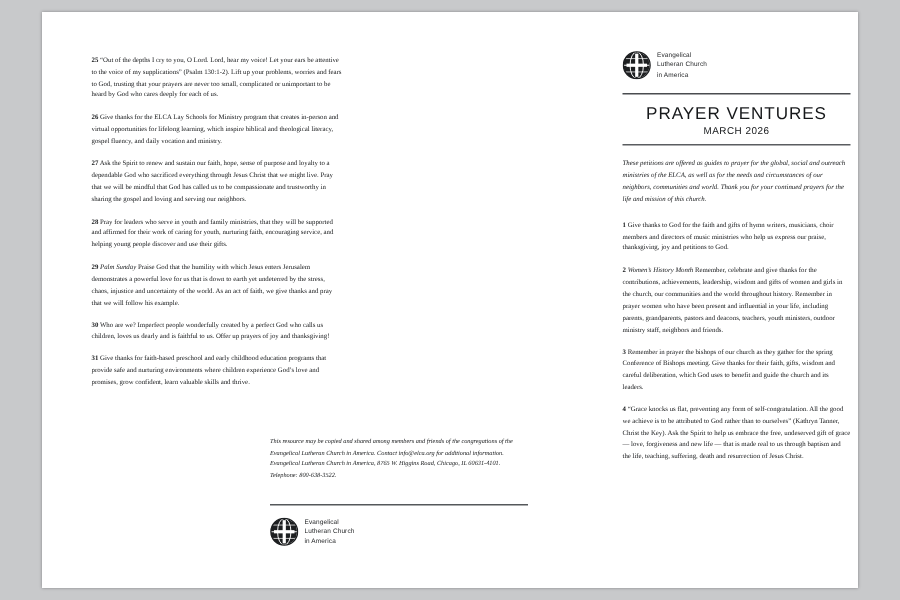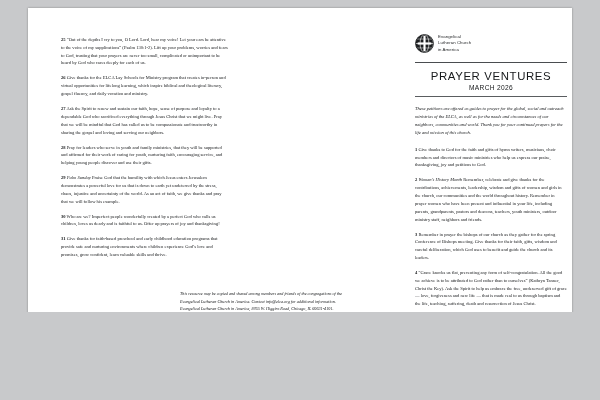--- a/index.html
+++ b/index.html
@@ -3,21 +3,21 @@
 <meta charset="utf-8">
 <style>
   html, body {
     margin: 0;
     padding: 0;
     background: #c8c9cb;
   }
   .page {
     position: relative;
     width: 600px;
-    height: 312px;
+    height: 400px;
     background: #c8c9cb;
     overflow: hidden;
     font-family: "Liberation Serif", serif;
   }
   .sheet {
     position: absolute;
     left: 28px;
     top: 8px;
     width: 544px;
     height: 384px;

